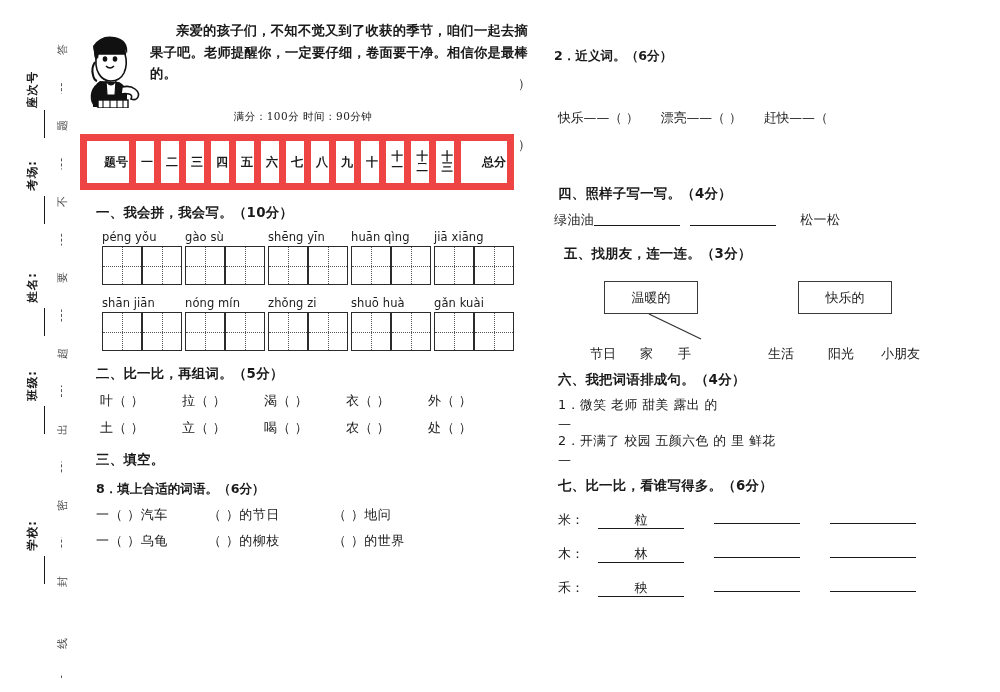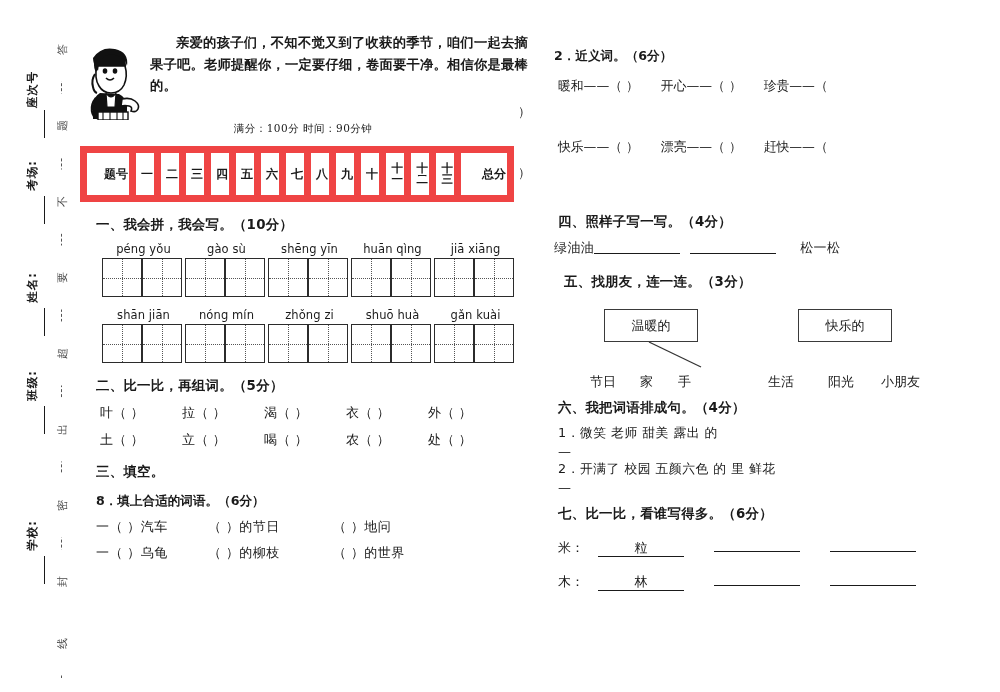--- a/index.html
+++ b/index.html
@@ -32,21 +32,21 @@
     border-left:1px dashed #555;
   }
   .sealchar{
     position:absolute;left:-22px;width:64px;text-align:center;
     font-size:11px;color:#4a4a4a;
     transform:rotate(-90deg);transform-origin:center center;
     background:#fff;padding:2px 0;white-space:nowrap;
   }
 
   
-  .colL{position:absolute;left:78px;top:32px;width:450px;}
+  .colL{position:absolute;left:78px;top:20px;width:450px;}
   .colR{position:absolute;left:536px;top:48px;width:450px;}
 
   
   .header-row{position:relative;min-height:84px;}
   .mascot{
     position:absolute;left:6px;top:14px;width:62px;height:74px;
   }
   .notice{
     margin-left:72px;font-size:13.3px;font-weight:bold;line-height:1.62;
     text-align:justify;letter-spacing:0.2px;
@@ -81,21 +81,21 @@
   
   .sec{font-size:13.4px;font-weight:bold;margin:14px 0 8px 18px;letter-spacing:0.3px;}
   .sub{font-size:12.6px;font-weight:bold;margin:12px 0 7px 18px;}
   .line{font-size:13px;margin:8px 0 0 18px;letter-spacing:0.4px;}
 
   
   .pinyin-row{
     display:flex;margin-left:24px;margin-top:4px;
     font-family:"DejaVu Sans","Liberation Sans",sans-serif;
   }
-  .pin-group{width:83px;text-align:center;font-size:11.5px;letter-spacing:0.1px;}
+  .pin-group{width:83px;font-size:11.5px;letter-spacing:0.1px;}
   .grid-row{display:flex;margin-left:24px;margin-top:2px;}
   .tz{
     width:40px;height:39px;border:1.4px solid #2b2b2b;
     position:relative;box-sizing:border-box;
   }
   .tz:before{
     content:"";position:absolute;left:0;right:0;top:50%;
     border-top:1px dotted #555;
   }
   .tz:after{
@@ -295,23 +295,20 @@
       <span style="display:inline-block;width:112px">一（    ）汽车</span><span style="display:inline-block;width:125px">（    ）的节日</span><span>（    ）地问</span>
     </div>
     <div class="line">
       <span style="display:inline-block;width:112px">一（    ）乌龟</span><span style="display:inline-block;width:125px">（    ）的柳枝</span><span>（    ）的世界</span>
     </div>
   </div>
 
   <div class="colR">
 
     <div class="sub" style="margin-top:0">2．近义词。（6分）</div>
-    <div class="jy">
-      <span class="item">暖和——（        ）</span><span class="item">开心——（        ）</span><span class="item">珍贵——（</span>
-    </div>
     <div class="jy" style="margin-left:-18px;margin-top:2px">）</div>
     <div class="jy" style="margin-top:10px">
       <span class="item">快乐——（        ）</span><span class="item">漂亮——（        ）</span><span class="item">赶快——（</span>
     </div>
     <div class="jy" style="margin-left:-18px;margin-top:2px">）</div>
 
     <div class="sec" style="margin-top:28px;margin-left:22px">四、照样子写一写。（4分）</div>
     <div class="line" style="margin-left:18px">
       <span>绿油油</span><span class="writeline" style="width:86px"></span><span style="display:inline-block;width:10px"></span><span class="writeline" style="width:86px"></span><span style="display:inline-block;width:24px"></span><span>松一松</span>
     </div>
@@ -337,15 +334,18 @@
     <div class="qline" style="margin-top:2px">2．开满了   校园   五颜六色   的   里   鲜花</div>
     <div class="answerdash">—</div>
 
     <div class="sec" style="margin-top:10px;margin-left:22px">七、比一比，看谁写得多。（6分）</div>
     <div class="cmpline">
       <span class="lbl">米：</span><span class="fill">粒</span><span class="fill"></span><span class="fill"></span>
     </div>
     <div class="cmpline">
       <span class="lbl">木：</span><span class="fill">林</span><span class="fill"></span><span class="fill"></span>
     </div>
+    <div class="cmpline">
+      <span class="lbl">禾：</span><span class="fill">秧</span><span class="fill"></span><span class="fill"></span>
+    </div>
   </div>
 
 </div>
 
 </body></html>

